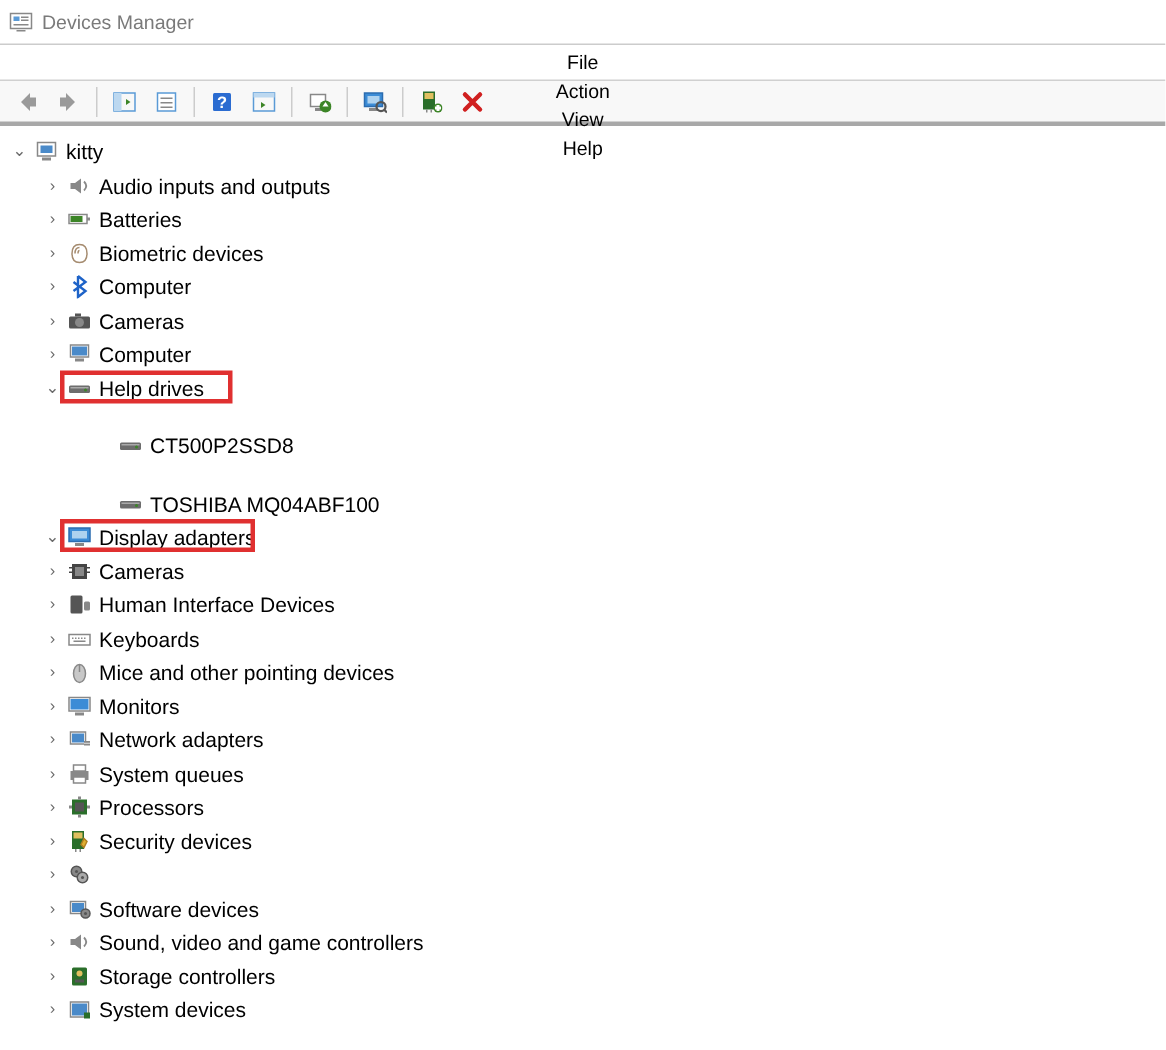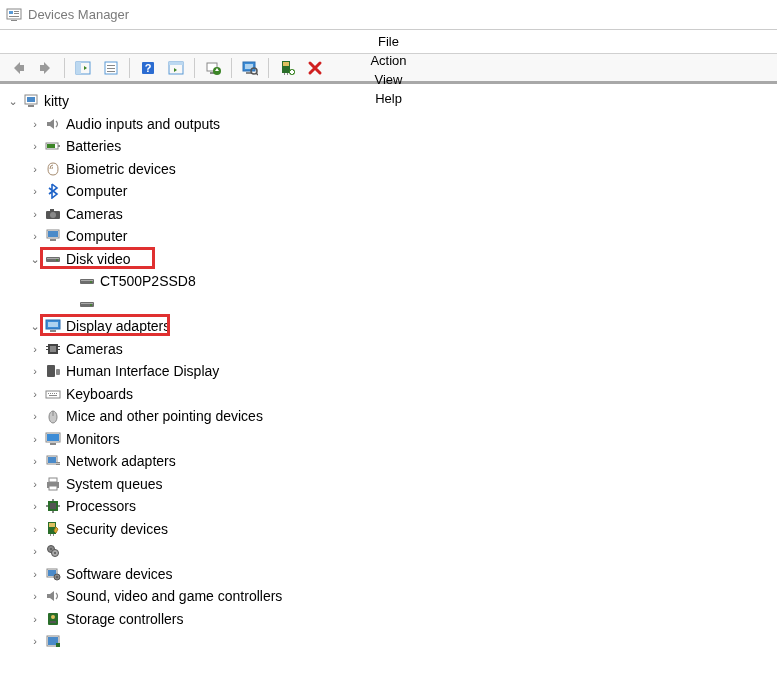--- a/index.html
+++ b/index.html
@@ -64,21 +64,21 @@
     line-height: 22.5px;
   }
   .node {
     display: flex;
     align-items: center;
     height: 22.5px;
     position: relative;
   }
   .indent0 { padding-left: 0px; }
   .indent1 { padding-left: 22px; }
-  .indent2 { padding-left: 56px; }
+  .indent2 { padding-left: 56px; margin-top: 16px; }
   .chevron {
     width: 14px;
     color: #6b6b6b;
     font-size: 11px;
     text-align: center;
     flex: 0 0 14px;
     cursor: default;
   }
   .chevron.blank { visibility: hidden; }
   .dev-icon {
@@ -273,21 +273,21 @@
     </div>
     <div class="node indent1" style="position: relative;">
       <span class="chevron">⌄</span>
       <span class="dev-icon">
         <svg width="16" height="16" viewBox="0 0 16 16">
           <rect x="1" y="6" width="14" height="5" rx="1" fill="#6d6d6d"></rect>
           <rect x="2" y="7" width="12" height="1" fill="#aaa"></rect>
           <circle cx="12" cy="9" r="1" fill="#3c8527"></circle>
         </svg>
       </span>
-      <span class="label">Disk video</span>
+      <span class="label">Help drives</span>
       <div class="highlight" style="left: 34px; top: -1px; width: 115px; height: 22px;"></div>
     </div>
     <div class="node indent2">
       <span class="chevron blank"></span>
       <span class="dev-icon">
         <svg width="16" height="16" viewBox="0 0 16 16">
           <rect x="1" y="6" width="14" height="5" rx="1" fill="#6d6d6d"></rect>
           <rect x="2" y="7" width="12" height="1" fill="#aaa"></rect>
           <circle cx="12" cy="9" r="1" fill="#3c8527"></circle>
         </svg>
@@ -296,20 +296,21 @@
     </div>
     <div class="node indent2">
       <span class="chevron blank"></span>
       <span class="dev-icon">
         <svg width="16" height="16" viewBox="0 0 16 16">
           <rect x="1" y="6" width="14" height="5" rx="1" fill="#6d6d6d"></rect>
           <rect x="2" y="7" width="12" height="1" fill="#aaa"></rect>
           <circle cx="12" cy="9" r="1" fill="#3c8527"></circle>
         </svg>
       </span>
+      <span class="label">TOSHIBA MQ04ABF100</span>
     </div>
     <div class="node indent1" style="position: relative;">
       <span class="chevron">⌄</span>
       <span class="dev-icon">
         <svg width="16" height="16" viewBox="0 0 16 16">
           <rect x="1" y="2" width="14" height="9" fill="#3c8cd6" stroke="#2b6cb0"></rect>
           <rect x="3" y="4" width="10" height="5" fill="#aed2ef"></rect>
           <rect x="5" y="12" width="6" height="2" fill="#888"></rect>
         </svg>
       </span>
@@ -331,21 +332,21 @@
       <span class="label">Cameras</span>
     </div>
     <div class="node indent1">
       <span class="chevron">›</span>
       <span class="dev-icon">
         <svg width="16" height="16" viewBox="0 0 16 16">
           <rect x="2" y="2" width="8" height="12" fill="#555" rx="1"></rect>
           <rect x="11" y="6" width="4" height="6" fill="#888" rx="1"></rect>
         </svg>
       </span>
-      <span class="label">Human Interface Display</span>
+      <span class="label">Human Interface Devices</span>
     </div>
     <div class="node indent1">
       <span class="chevron">›</span>
       <span class="dev-icon">
         <svg width="16" height="16" viewBox="0 0 16 16">
           <rect x="1" y="5" width="14" height="7" fill="#fff" stroke="#888"></rect>
           <rect x="3" y="7" width="1" height="1" fill="#888"></rect>
           <rect x="5" y="7" width="1" height="1" fill="#888"></rect>
           <rect x="7" y="7" width="1" height="1" fill="#888"></rect>
           <rect x="9" y="7" width="1" height="1" fill="#888"></rect>
@@ -472,14 +473,15 @@
     </div>
     <div class="node indent1">
       <span class="chevron">›</span>
       <span class="dev-icon">
         <svg width="16" height="16" viewBox="0 0 16 16">
           <rect x="2" y="3" width="12" height="10" fill="#fff" stroke="#888"></rect>
           <rect x="3" y="4" width="10" height="8" fill="#4a8ac9"></rect>
           <rect x="11" y="10" width="4" height="4" fill="#2a6e2a"></rect>
         </svg>
       </span>
+      <span class="label">System devices</span>
     </div>
   </div>
 
 </body></html>

